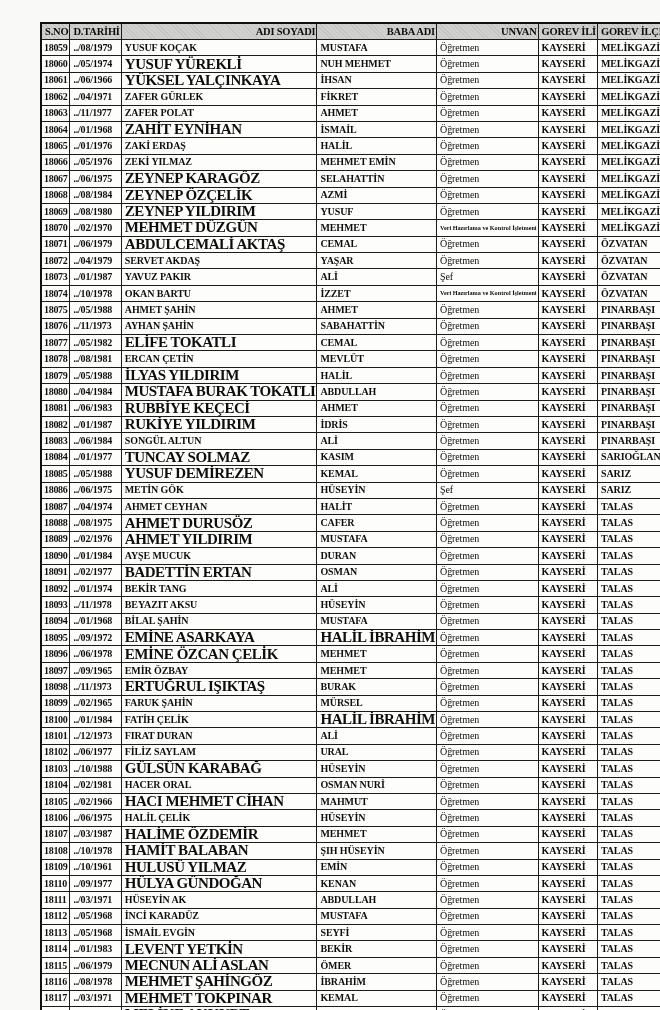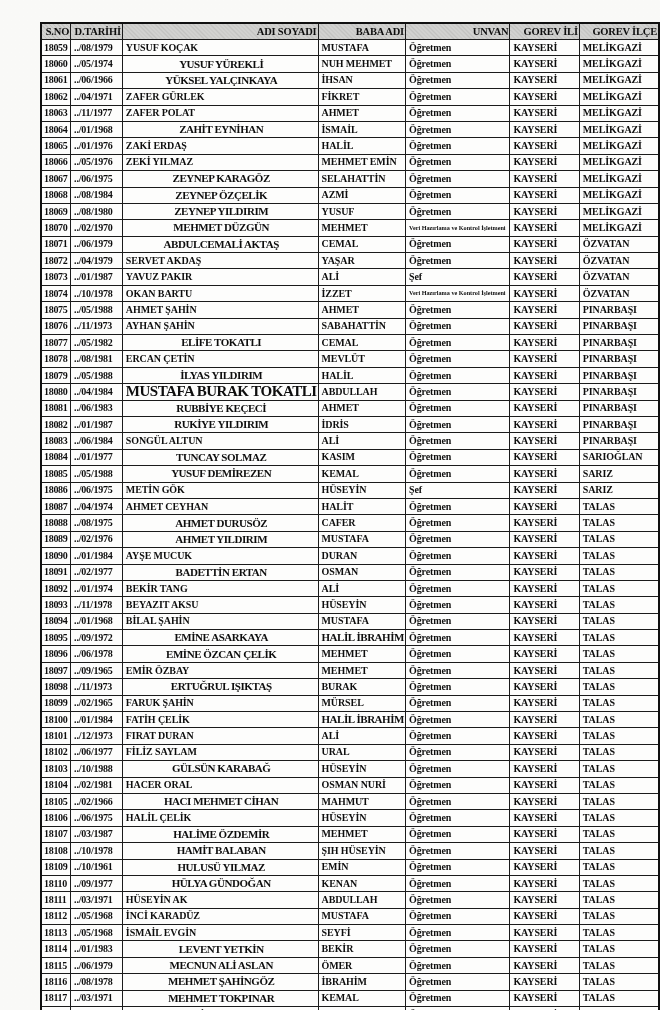--- a/index.html
+++ b/index.html
@@ -32,22 +32,22 @@
     background-image:repeating-linear-gradient(45deg, rgba(0,0,0,0.07) 0 1px, transparent 1px 3px);
     letter-spacing:-0.2px;
   }
   tbody td{
     height:15.4px;
     font-size:10px;font-weight:bold;line-height:1;
     letter-spacing:-0.1px;
   }
   td.c0{font-size:10px;letter-spacing:-0.3px;padding-left:2px;}
   td.c1{font-size:10px;letter-spacing:-0.2px;}
-  td.c4{font-weight:bold;}
-  td.cond{letter-spacing:-0.45px;font-size:11px;text-align:center;}
+  td.c4{font-weight:normal;}
+  td.cond{letter-spacing:-0.45px;font-size:15px;}
   td.xcond{letter-spacing:-0.5px;font-size:15px;}
   td.xsmall{font-size:6.2px;letter-spacing:0;font-weight:bold;}
 </style>
 </head>
 <body>
 
 <div class="page">
   <table class="doc">
     <colgroup>
         <col style="width: 30px;">

